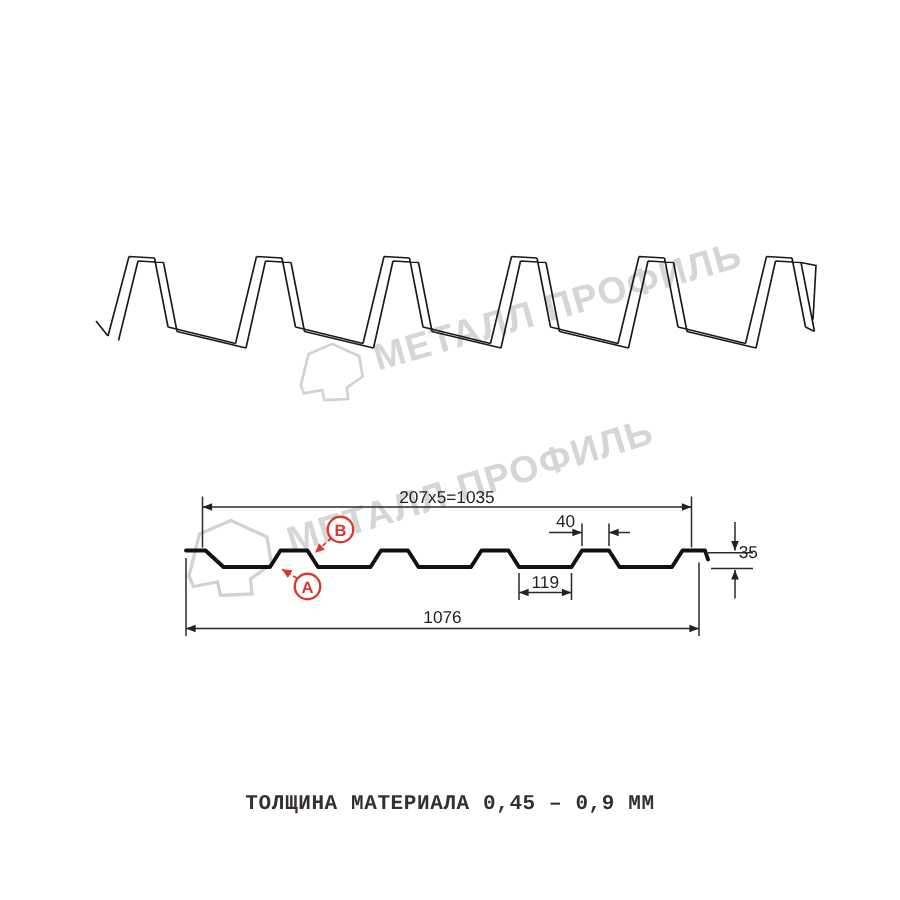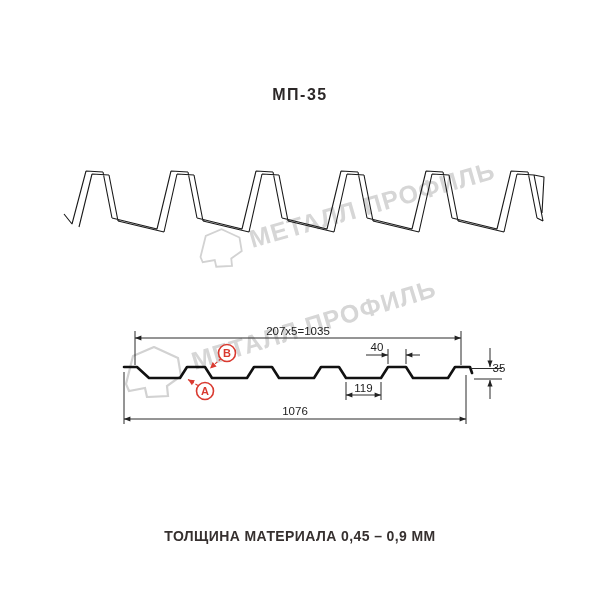--- a/index.html
+++ b/index.html
@@ -3,38 +3,37 @@
 <meta charset="utf-8">
 <style>
   html,body{margin:0;padding:0;background:#fff;}
   .page{position:relative;width:600px;height:600px;background:#fff;overflow:hidden;
         font-family:"Liberation Sans",sans-serif;}
   .title{position:absolute;left:0;top:49px;width:600px;text-align:center;
          font-size:30px;font-weight:bold;letter-spacing:2px;color:#231f1f;z-index:3;}
   .subtitle{position:absolute;left:0;top:86px;width:600px;text-align:center;
          font-size:16px;font-weight:bold;letter-spacing:1.5px;color:#2b2727;z-index:3;}
   .footer{position:absolute;left:0;top:528px;width:600px;text-align:center;
-         font-size:14px;font-weight:bold;letter-spacing:0.4px;color:#36302f;z-index:3;}
+         font-size:14px;font-weight:bold;letter-spacing:0.4px;color:#36302f;z-index:3;font-family:Liberation Mono, monospace;}
   .wm{position:absolute;z-index:1;color:#d6d6d6;font-weight:bold;font-size:25px;
       letter-spacing:1px;white-space:nowrap;}
   .wm1t{left:246px;top:226px;transform:rotate(-16deg);transform-origin:left top;}
   .wm2t{left:188px;top:348px;transform:rotate(-17deg);transform-origin:left top;}
   .wmlogo{position:absolute;z-index:1;}
   .wm1l{left:196px;top:228px;}
   .wm2l{left:120px;top:346px;}
   svg.draw{position:absolute;left:0;top:0;z-index:2;pointer-events:none;}
   .dimtxt{font-family:"Liberation Sans",sans-serif;font-size:11.5px;fill:#222;}
   .redtxt{font-family:"Liberation Sans",sans-serif;font-size:11px;font-weight:bold;fill:#d93a30;}
 </style>
 </head>
 <body>
 
 <div class="page">
 
-  <div class="subtitle">МП-35</div>
 
   <div class="wmlogo wm1l">
     <svg width="48" height="40" viewBox="0 0 64 52">
       <path d="M6,38 L13,10 L34,1 L58,12 L61,30 L47,40 L48,50 L27,51 L25,42 L9,45 Z" fill="none" stroke="#d2d2d2" stroke-width="2.4"></path>
     </svg>
   </div>
   <div class="wm wm1t">МЕТАЛЛ ПРОФИЛЬ</div>
 
   <div class="wmlogo wm2l">
     <svg width="64" height="52" viewBox="0 0 64 52">

